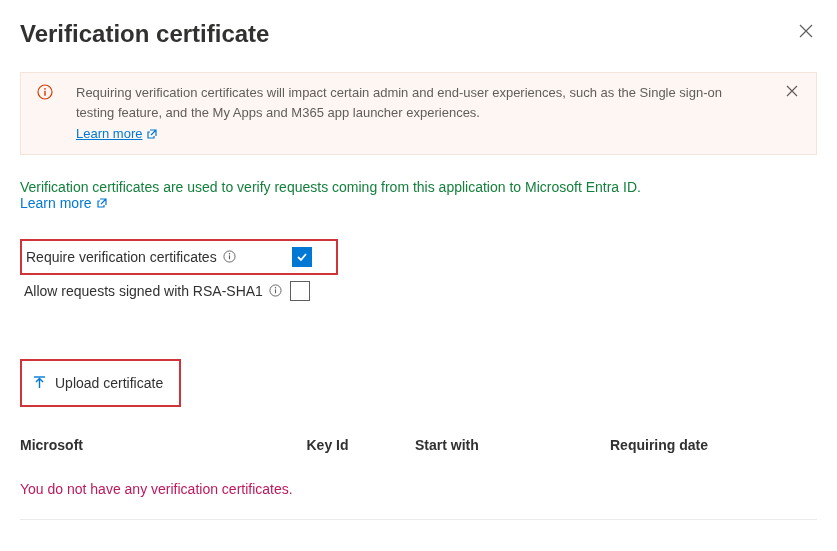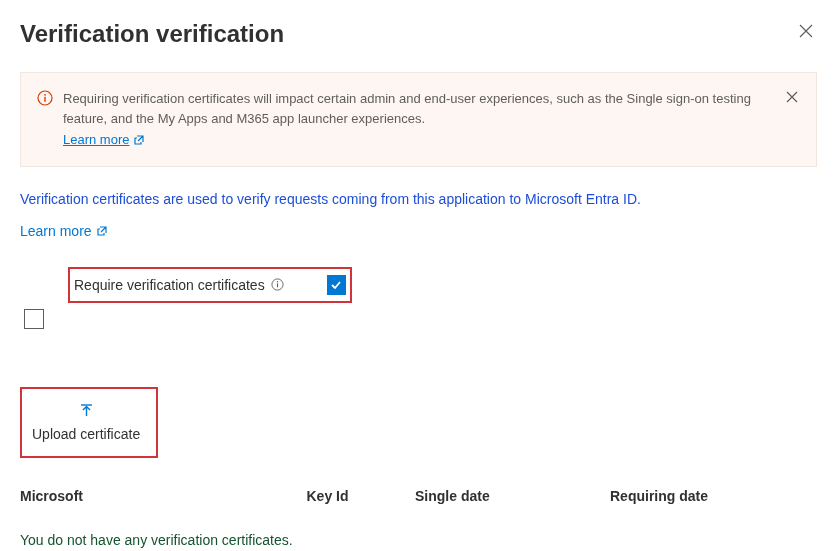--- a/index.html
+++ b/index.html
@@ -26,24 +26,24 @@
       background: none;
       border: none;
       cursor: pointer;
       padding: 4px;
       color: #605e5c;
       font-size: 16px;
     }
     .banner {
       background: #FDF6F3;
       border: 1px solid #f3e5dc;
-      padding: 16px 16px;
+      padding: 10px 16px;
       display: flex;
       align-items: flex-start;
-      gap: 10px;
+      gap: 23px;
       margin-bottom: 24px;
     }
     .banner-icon {
       flex-shrink: 0;
       color: #d83b01;
       margin-top: 1px;
     }
     .banner-text {
       flex: 1;
       color: #605e5c;
@@ -59,44 +59,43 @@
       margin-top: 2px;
     }
     .banner-close {
       background: none;
       border: none;
       cursor: pointer;
       color: #605e5c;
       padding: 2px;
     }
     .description {
-      margin-bottom: 16px;
-      color: #1d4ed8;
+      margin-bottom: 0;
+      color: #15803d;
     }
     .learn-more {
       color: #0078d4;
       text-decoration: none;
       display: inline-flex;
       align-items: center;
       gap: 4px;
     }
     .settings-block {
       margin-top: 28px;
     }
     .setting-row {
       display: flex;
       align-items: center;
       padding: 6px 4px;
       gap: 6px;
     }
     .setting-row.highlighted {
       border: 2px solid #d13438;
       padding: 6px 4px;
-      width: 284px;
-      margin-left: 48px;
+      width: 318px;
     }
     .setting-label {
       display: flex;
       align-items: center;
       gap: 6px;
       width: 260px;
     }
     .info-icon {
       color: #605e5c;
       display: inline-flex;
@@ -127,57 +126,56 @@
     .upload-btn {
       background: none;
       border: none;
       color: #323130;
       cursor: pointer;
       display: inline-flex;
       align-items: center;
       gap: 8px;
       font-size: 14px;
       padding: 4px 4px;
-      flex-direction: column;
     }
     .upload-btn .up-icon { color: #0078d4; }
     .table {
       margin-top: 30px;
     }
     .table-header {
       display: flex;
       padding-bottom: 10px;
     }
     .th {
       font-weight: 600;
       color: #323130;
     }
     .col-thumb { width: 220px; }
     .col-keyid { width: 175px; text-align: center; }
     .col-start { width: 195px; }
     .col-exp   { flex: 1; }
     .empty-msg {
       padding: 18px 0 22px 0;
-      color: #14532d;
+      color: #be185d;
     }
     .divider {
       border: none;
       border-top: 1px solid #edebe9;
       margin: 0;
     }
     svg { display: block; }
     .ext-icon { width: 12px; height: 12px; }
   </style>
 </head>
 <body>
 
 
 
 <div class="header">
-  <h1 class="title">Verification verification</h1>
+  <h1 class="title">Verification certificate</h1>
   <button class="close-btn">
     <span>
       <svg width="14" height="14" viewBox="0 0 14 14">
           <path d="M1 1 L13 13 M13 1 L1 13" stroke="currentColor" stroke-width="1.2" fill="none"></path>
         </svg>
     </span>
   </button>
 </div>
 
 <div class="banner">
@@ -232,20 +230,30 @@
           </svg>
       </span>
     </span>
     <span class="checkbox checked">
       <svg width="12" height="12" viewBox="0 0 12 12">
           <path d="M2 6 L5 9 L10 3" stroke="currentColor" stroke-width="1.8" fill="none"></path>
         </svg>
     </span>
   </div>
   <div class="setting-row">
+    <span class="setting-label">
+      <span>Allow requests signed with RSA-SHA1</span>
+      <span class="info-icon">
+        <svg width="13" height="13" viewBox="0 0 14 14">
+            <circle cx="7" cy="7" r="6" fill="none" stroke="currentColor" stroke-width="1"></circle>
+            <circle cx="7" cy="4" r="0.8" fill="currentColor"></circle>
+            <rect x="6.4" y="5.8" width="1.2" height="4.2" fill="currentColor"></rect>
+          </svg>
+      </span>
+    </span>
     <span class="checkbox"></span>
   </div>
 </div>
 
 <div class="upload-section">
   <span class="upload-btn-wrap">
     <button class="upload-btn">
       <span class="up-icon">
         <svg width="15" height="15" viewBox="0 0 15 15">
             <path d="M2 2h11" stroke="currentColor" stroke-width="1.4"></path>
@@ -254,21 +262,21 @@
       </span>
       <span>Upload certificate</span>
     </button>
   </span>
 </div>
 
 <div class="table">
   <div class="table-header">
     <div class="th col-thumb">Microsoft</div>
     <div class="th col-keyid">Key Id</div>
-    <div class="th col-start">Single date</div>
+    <div class="th col-start">Start with</div>
     <div class="th col-exp">Requiring date</div>
   </div>
   <div class="empty-msg">You do not have any verification certificates.</div>
   <hr class="divider">
 </div>
 
 
 
 
 

